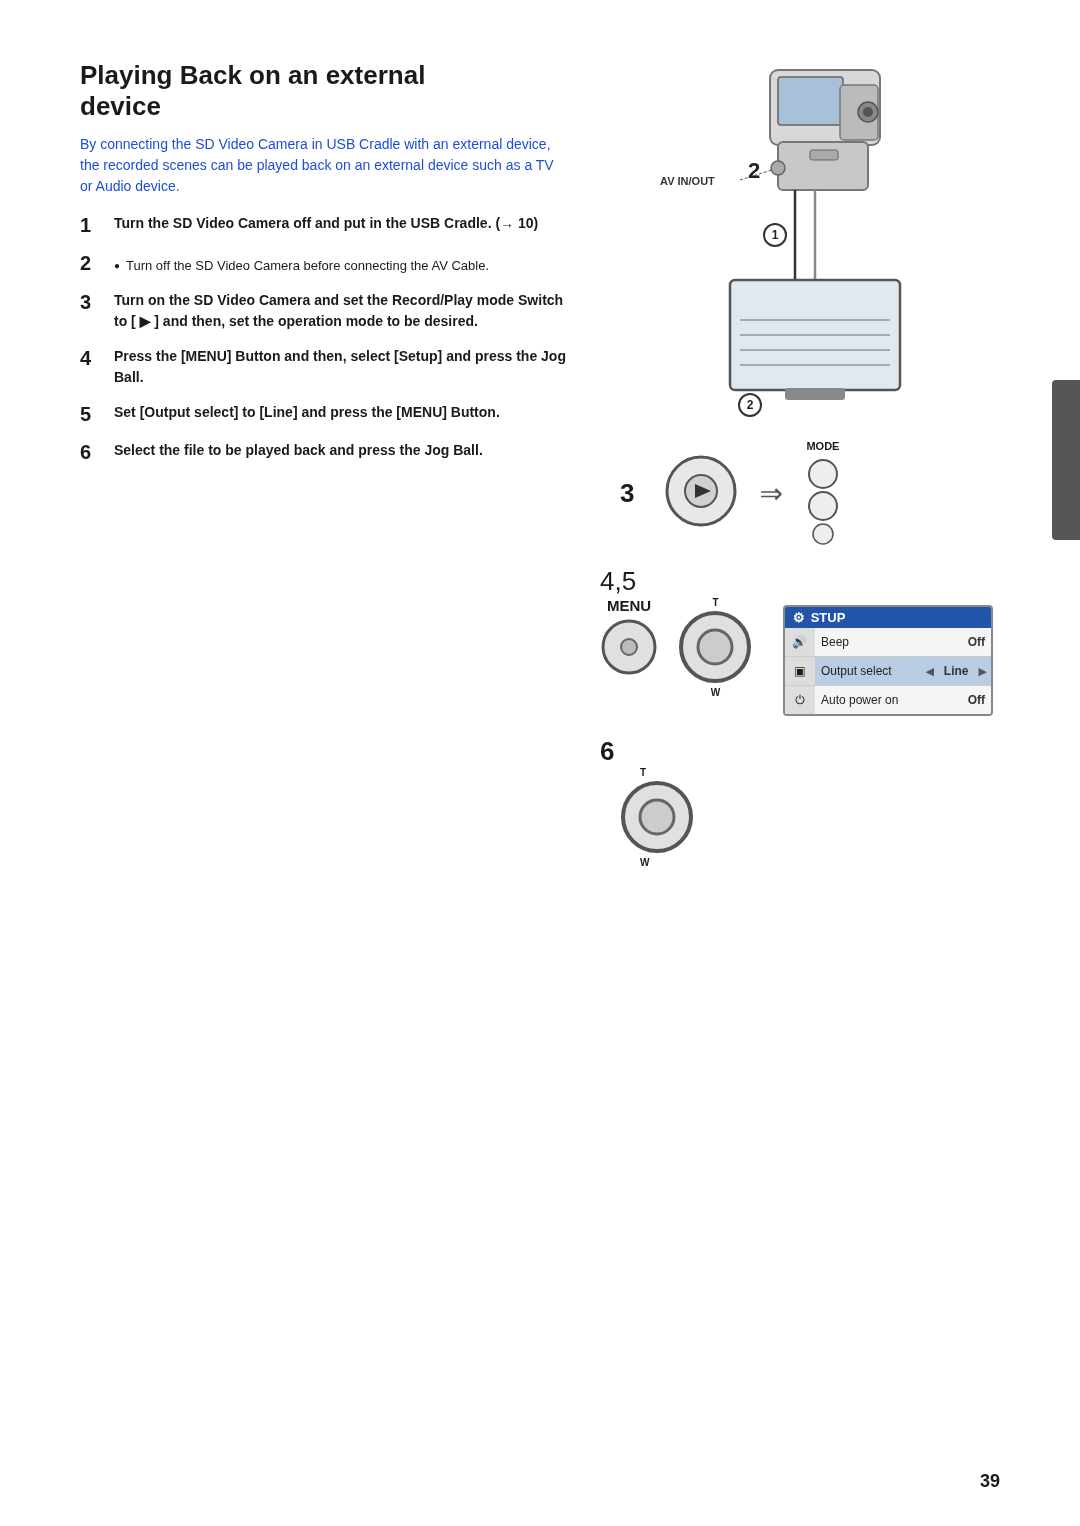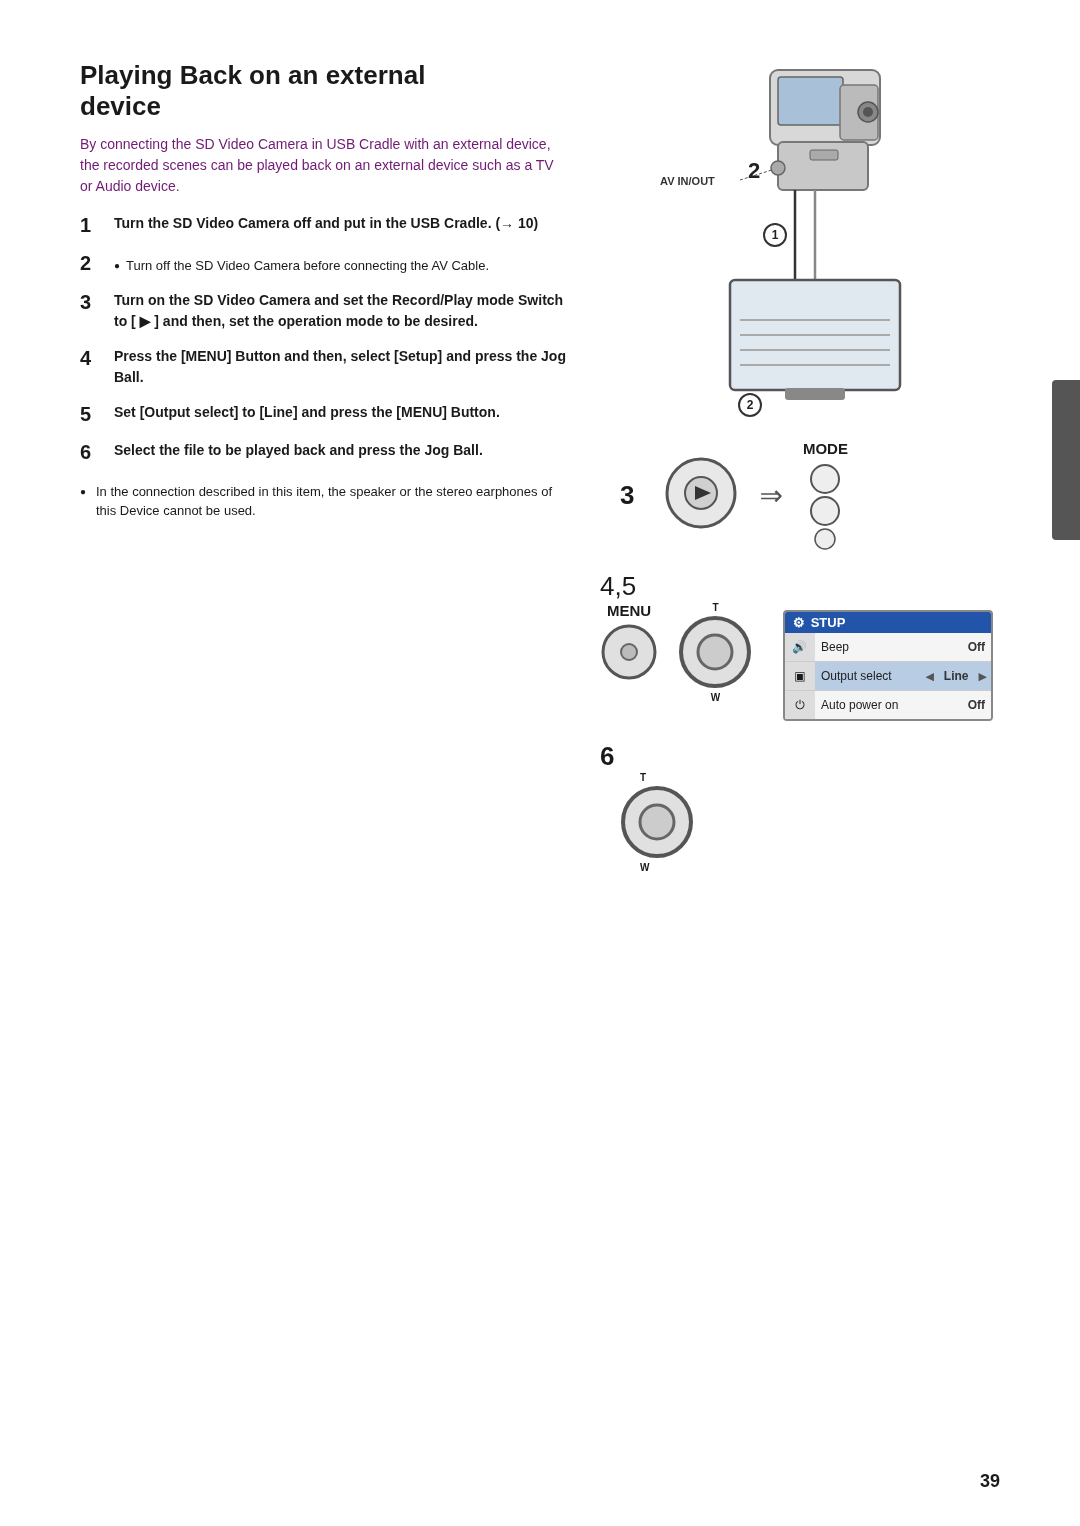--- a/index.html
+++ b/index.html
@@ -42,21 +42,21 @@
     h1.section-title {
       font-size: 26px;
       font-weight: 900;
       margin-bottom: 12px;
       line-height: 1.2;
     }
     .intro-text {
       font-size: 14px;
       line-height: 1.5;
       margin-bottom: 16px;
-      color: #701a75;
+      color: #1d4ed8;
     }
     .steps-list {
       list-style: none;
       padding: 0;
     }
     .step-item {
       display: flex;
       gap: 10px;
       margin-bottom: 14px;
       align-items: flex-start;
@@ -334,23 +334,20 @@
         </li>
 
         <li class="step-item">
           <span class="step-number">6</span>
           <div class="step-content">
             <strong>Select the file to be played back and press the Jog Ball.</strong>
           </div>
         </li>
       </ol>
 
-      <div class="bottom-note">
-        In the connection described in this item, the speaker or the stereo earphones of this Device cannot be used.
-      </div>
     </div>
 
     <div class="right-column">
 
       <div class="diagram-section">
         <svg class="svg-diagram" width="340" height="360" viewBox="0 0 340 360">
 
           <rect x="170" y="10" width="110" height="75" rx="8" fill="#d8d8d8" stroke="#777" stroke-width="2"></rect>
 
           <rect x="178" y="17" width="65" height="48" rx="3" fill="#a8c0d8" stroke="#666" stroke-width="1.5"></rect>
@@ -398,21 +395,21 @@
           <svg width="75" height="75" viewBox="0 0 75 75">
             <circle cx="37" cy="37" r="34" fill="#e8e8e8" stroke="#555" stroke-width="3"></circle>
             <circle cx="37" cy="37" r="16" fill="#d0d0d0" stroke="#555" stroke-width="2"></circle>
 
             <polygon points="31,30 31,44 47,37" fill="#333"></polygon>
           </svg>
         </div>
         <span class="arrow-right">⇒</span>
 
         <div class="mode-device">
-          <span style="font-size:15px;font-weight:bold;margin-bottom:4px;">MODE</span>
+          <span style="font-size:11px;font-weight:bold;margin-bottom:4px;">MODE</span>
           <svg width="40" height="90" viewBox="0 0 40 90">
             <circle cx="20" cy="18" r="14" fill="#eee" stroke="#555" stroke-width="2"></circle>
             <circle cx="20" cy="50" r="14" fill="#eee" stroke="#555" stroke-width="2"></circle>
             <circle cx="20" cy="78" r="10" fill="#eee" stroke="#555" stroke-width="1.5"></circle>
           </svg>
         </div>
       </div>
 
       <div class="diagram-45">
         <span class="step-45-label">4,5</span>

